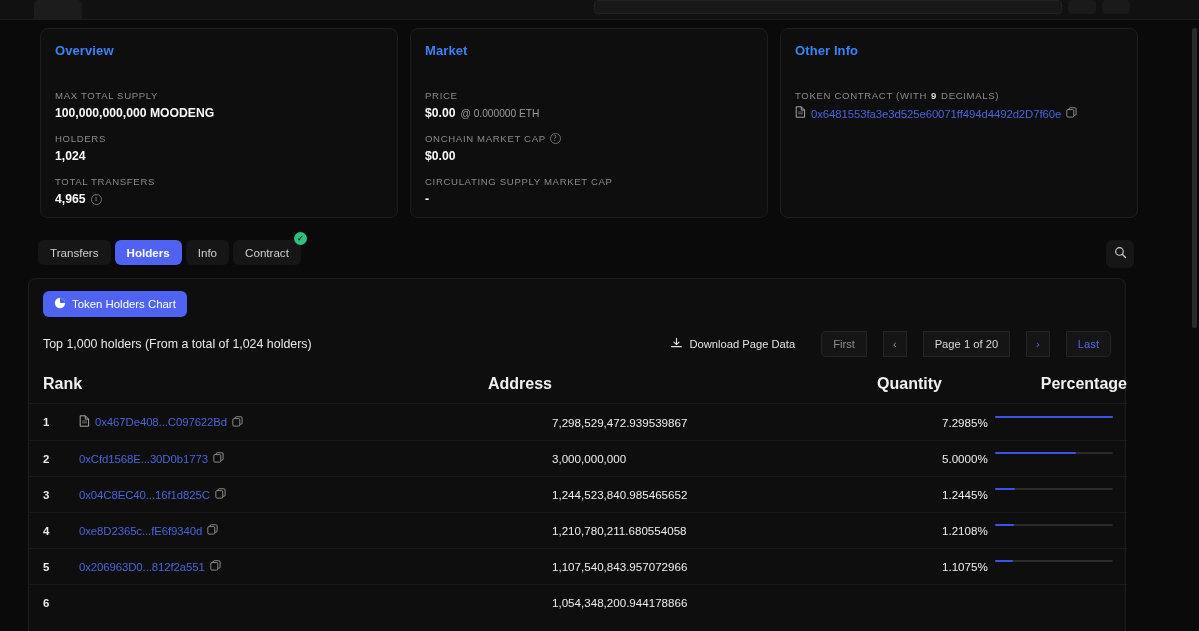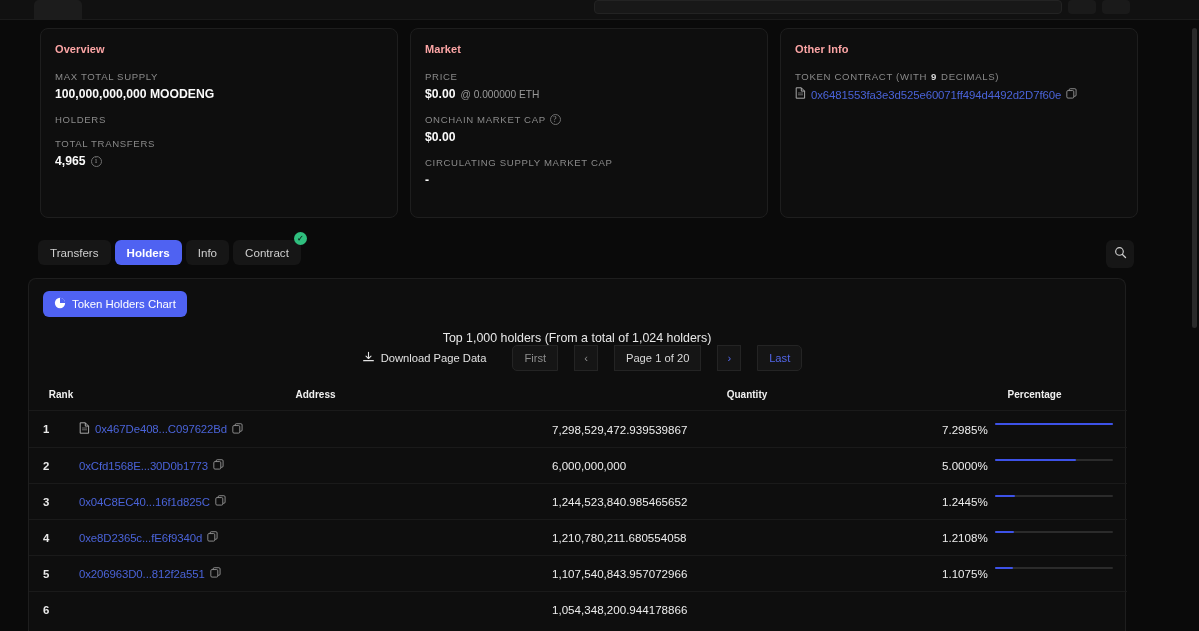--- a/index.html
+++ b/index.html
@@ -42,22 +42,22 @@
     background: #0e0e0e;
     border: 1px solid #1e1e1e;
     border-radius: 8px;
     padding: 14px 14px 16px 14px;
   }
   .card.overview { width: 358px; height: 190px; }
   .card.market   { width: 358px; height: 190px; }
   .card.other    { width: 358px; height: 190px; }
 
   .card-title {
-    font-size: 11px; font-weight: bold; color: #fca5a5;
-    letter-spacing: .1px; margin-bottom: 16px;
+    font-size: 13px; font-weight: bold; color: #3b82f6;
+    letter-spacing: .1px; margin-bottom: 32px;
   }
   .field { margin-bottom: 13px; }
   .field:last-child { margin-bottom: 0; }
   .field-label {
     font-size: 9.6px; color: #8a8a8a; letter-spacing: .65px;
     text-transform: uppercase; margin-bottom: 5px;
     display: flex; align-items: center; gap: 4px;
   }
   .field-label b { color: #d8d8d8; font-weight: bold; }
   .field-value {
@@ -129,21 +129,20 @@
     display: inline-flex; align-items: center; gap: 6px;
     background: #4f62f2; color: #fff;
     border: none; border-radius: 6px;
     padding: 6px 11px; font-size: 11.4px;
     font-family: "Liberation Sans", sans-serif;
     cursor: pointer;
   }
   .panel-subrow {
     display: flex; align-items: center; justify-content: space-between;
     padding: 14px 14px 0 14px;
-    flex-direction: column;
   }
   .top-holders {
     font-size: 12.4px; color: #e8e8e8;
   }
   .pager { display: flex; align-items: center; gap: 16px; }
   .dl-btn {
     display: inline-flex; align-items: center; gap: 6px;
     font-size: 11.2px; color: #e2e2e2; background: transparent;
     border: none; padding: 5px 10px; cursor: pointer;
     font-family: "Liberation Sans", sans-serif;
@@ -158,22 +157,22 @@
   .pg-btn.arrow { color: #8d8d8d; padding: 5px 9px; }
   .pg-btn.arrow.next { color: #5266e8; }
   .pg-btn.last { border-radius: 0 5px 5px 0; color: #5266e8; cursor: pointer; }
 
   
   table.holders {
     width: 100%; border-collapse: collapse; margin-top: 12px;
     table-layout: fixed;
   }
   table.holders th {
-    font-size: 10px; color: #f0f0f0; font-weight: bold;
-    text-align: center; padding: 6px 0 10px 0; margin-top: 14px;
+    font-size: 16px; color: #f0f0f0; font-weight: bold;
+    text-align: right; padding: 6px 0 10px 0; margin-top: 14px;
   }
   table.holders th.c-rank { width: 50px; padding-left: 14px; }
   table.holders th.c-addr { width: 473px; }
   table.holders th.c-qty  { width: 390px; }
   table.holders th.c-pct  { width: 185px; }
 
   table.holders td {
     padding: 11px 0; border-top: 1px solid #1a1a1a;
     vertical-align: middle;
   }
@@ -219,20 +218,21 @@
   <div class="card overview">
     <div class="card-title">Overview</div>
 
     <div class="field">
       <div class="field-label">MAX TOTAL SUPPLY</div>
       <div class="field-value">100,000,000,000 MOODENG</div>
     </div>
 
     <div class="field">
       <div class="field-label">HOLDERS</div>
+      <div class="field-value">1,024</div>
     </div>
 
     <div class="field">
       <div class="field-label">TOTAL TRANSFERS</div>
       <div class="field-value">
         <span>4,965</span>
         <span class="circ-icon">i</span>
       </div>
     </div>
   </div>
@@ -395,21 +395,21 @@
           <td class="c-rank">2</td>
           <td class="c-addr">
             <span class="addr-cell">
               <a class="addr-link" href="#">0xCfd1568E...30D0b1773</a>
               <span class="copy-icon"><svg width="11" height="11" viewBox="0 0 12 12">
                   <rect x="3.4" y="0.8" width="7.6" height="8.2" rx="1.3" fill="none" stroke="#9b9b9b" stroke-width="0.95"></rect>
                   <rect x="0.9" y="2.8" width="7.6" height="8.2" rx="1.3" fill="#0e0e0e" stroke="#9b9b9b" stroke-width="0.95"></rect>
                 </svg></span>
             </span>
           </td>
-          <td class="c-qty">6,000,000,000</td>
+          <td class="c-qty">3,000,000,000</td>
           <td class="c-pct">
             <span class="pct-wrap">
               <span>5.0000%</span>
               <span class="pct-bar-bg">
                 <span class="pct-bar-fill" style="display:block;width:68.5%"></span>
               </span>
             </span>
           </td>
         </tr>
         <tr>

